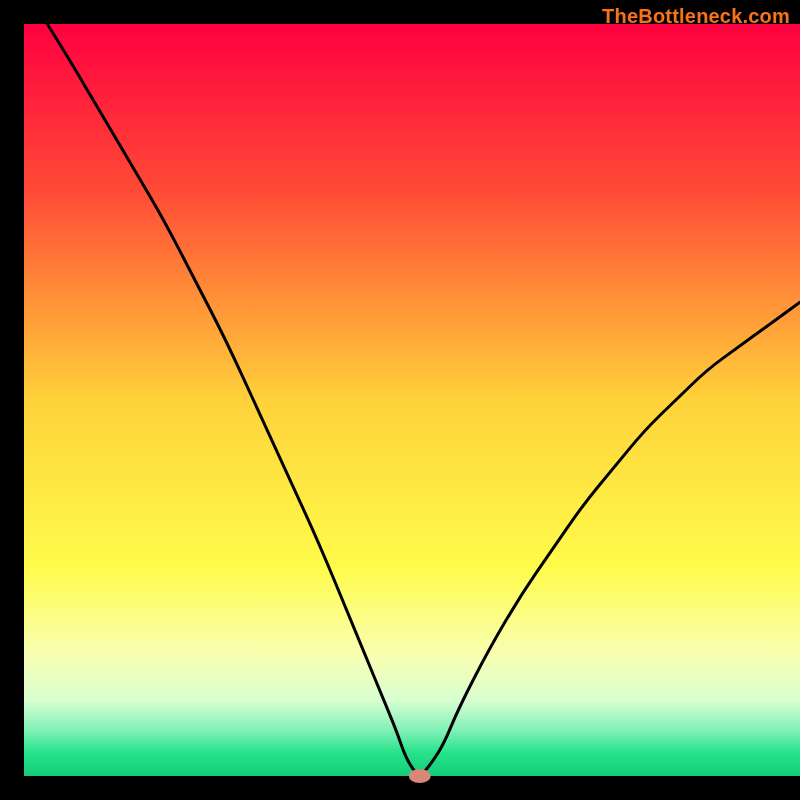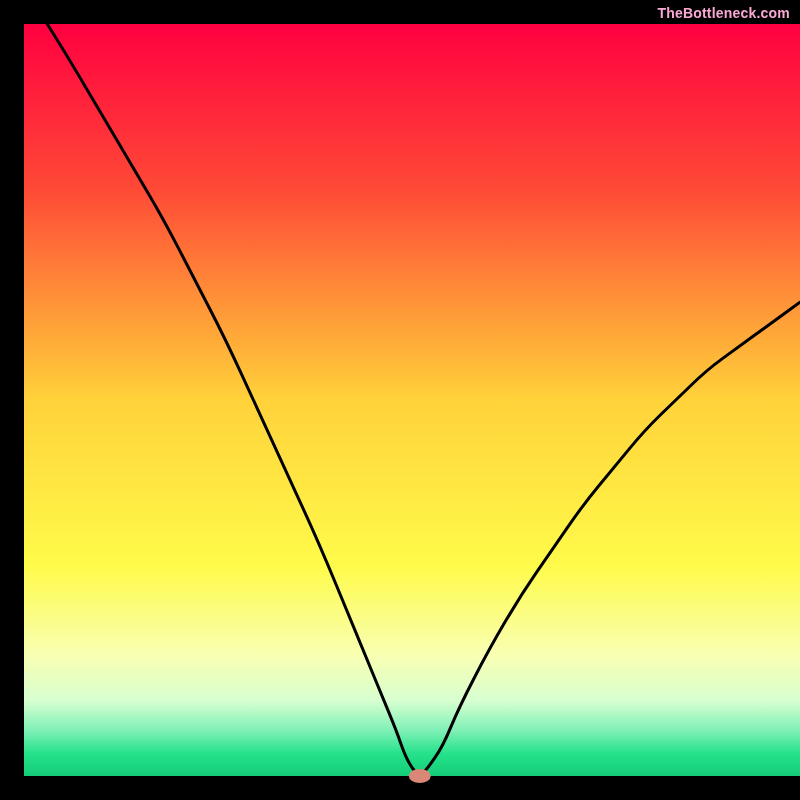--- a/index.html
+++ b/index.html
@@ -19,23 +19,23 @@
   svg.plot {
     position: absolute;
     left: 0;
     top: 0;
   }
   .watermark {
     position: absolute;
     top: 5px;
     right: 10px;
     font-family: Arial, Helvetica, sans-serif;
-    font-size: 14px;
+    font-size: 20px;
     font-weight: 600;
-    color: #f9a8d4;
+    color: #f97316;
     letter-spacing: 0.2px;
   }
 </style>
 </head>
 <body>
 
 <div class="stage">
   <svg class="plot" width="800" height="800" viewBox="0 0 800 800">
     <defs>
       <linearGradient id="bg-grad" x1="0" y1="0" x2="0" y2="1">

